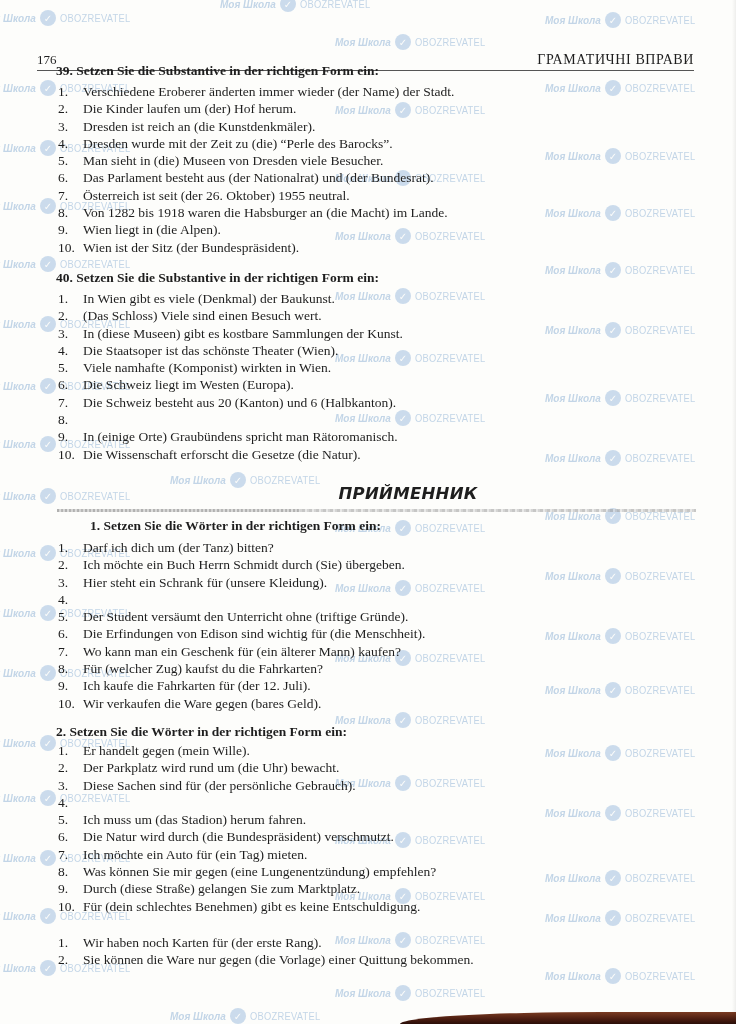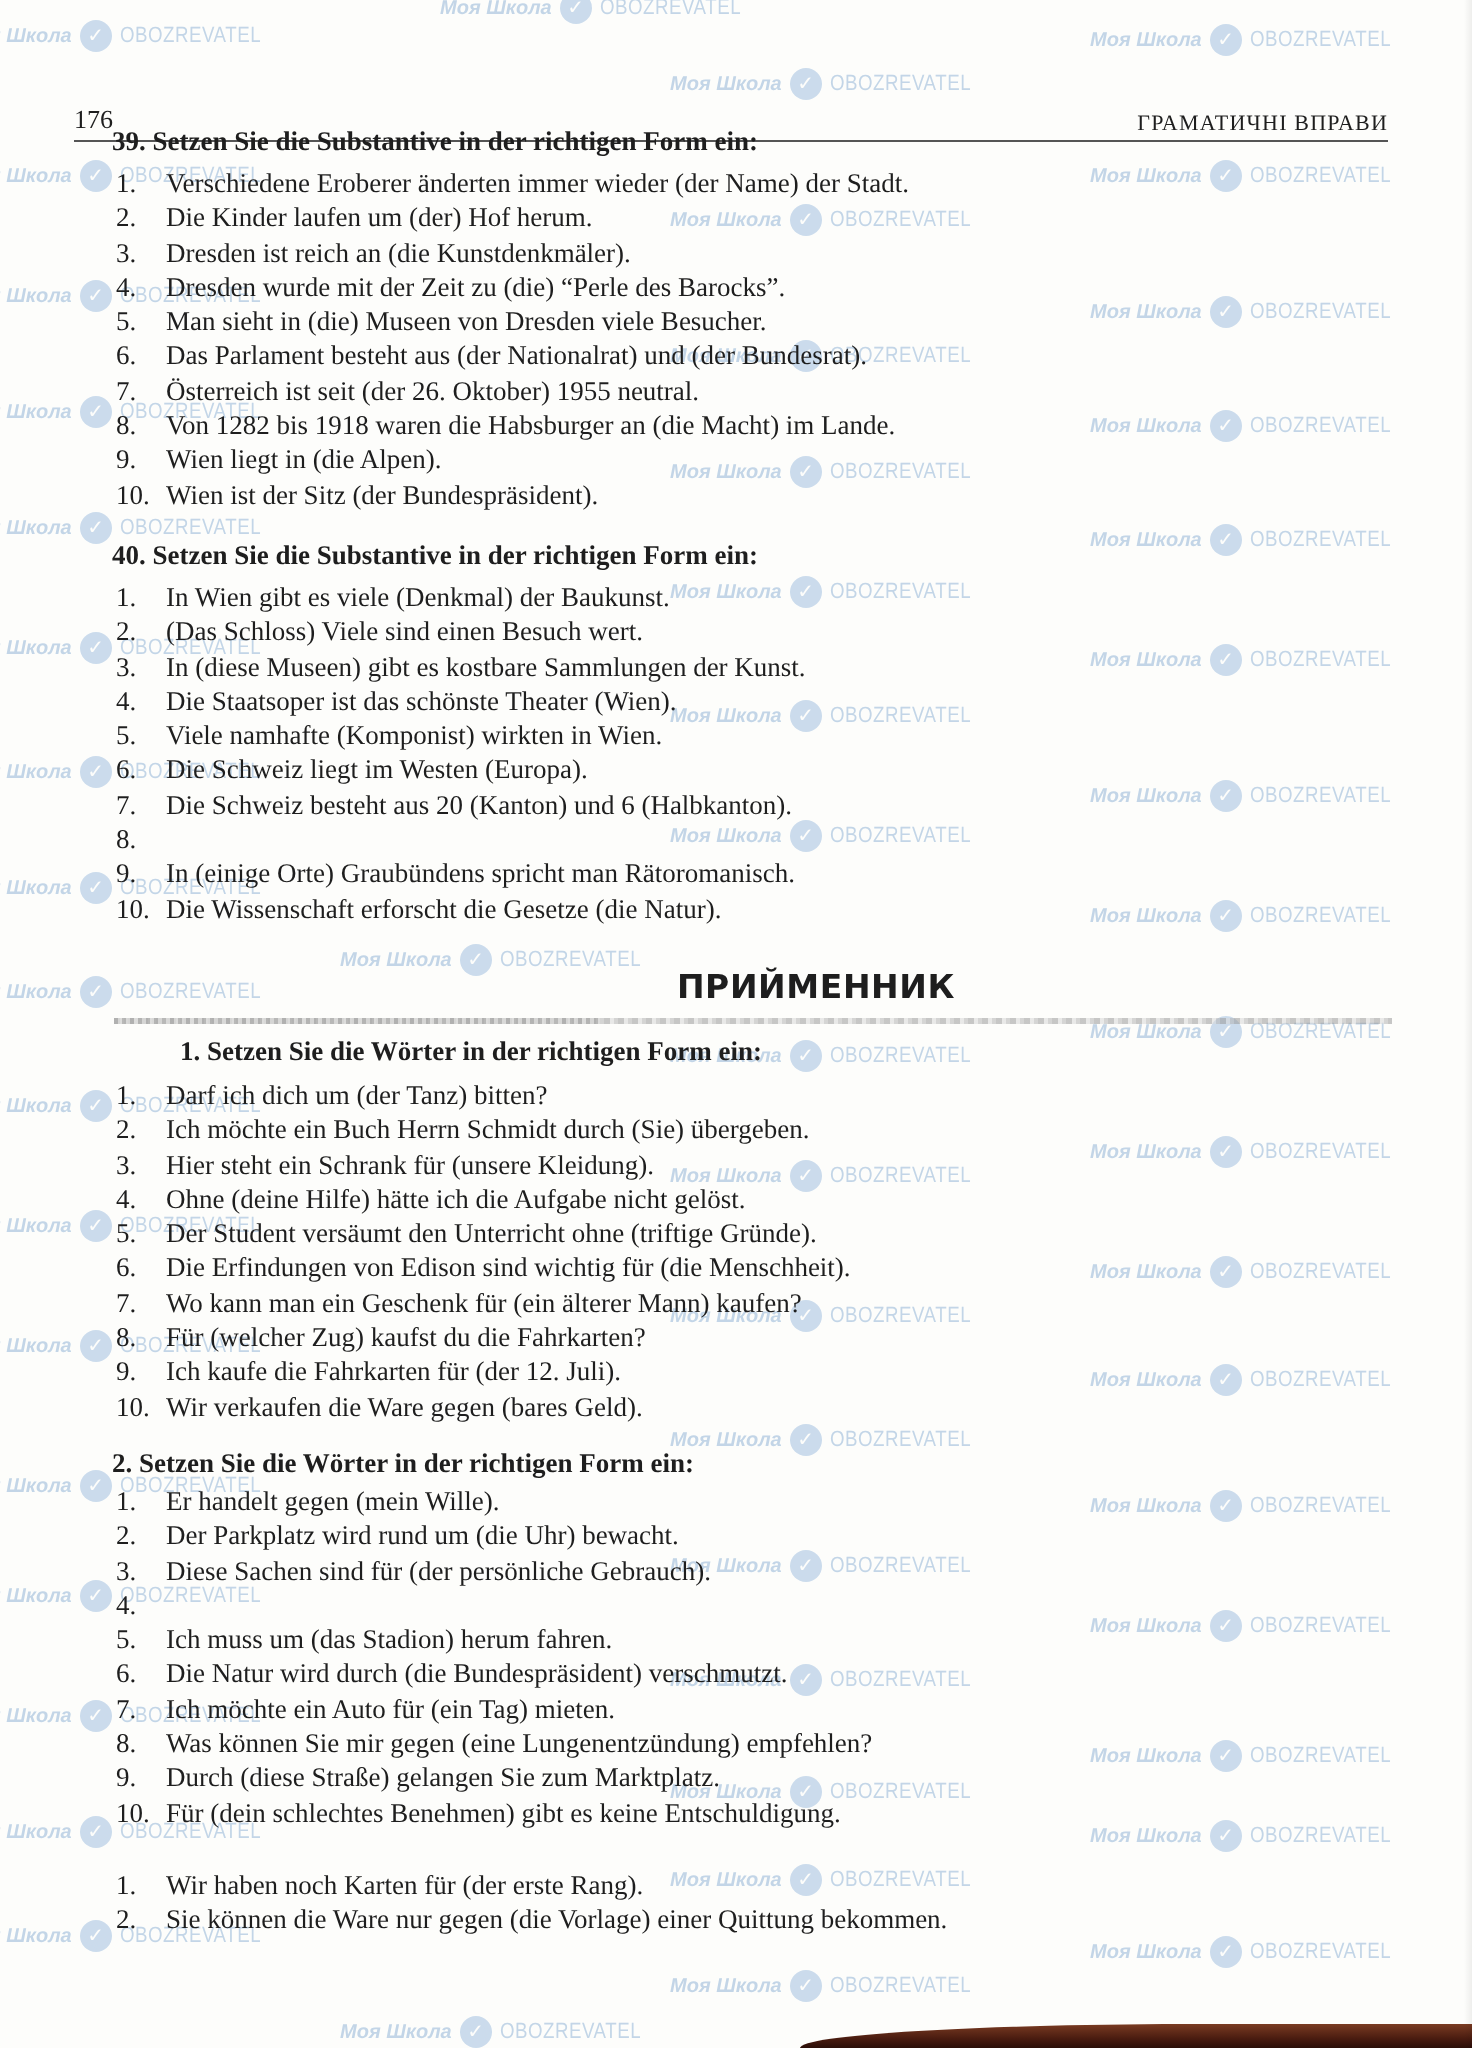--- a/index.html
+++ b/index.html
@@ -23,35 +23,35 @@
   .wm .brand { font-family: "Liberation Sans", sans-serif; font-size: 11px; letter-spacing: 0.3px; transform: scaleX(0.85); transform-origin: left; }
 
   .page { position: absolute; inset: 0; z-index: 1; }
   .running-head {
     position: absolute; left: 37px; right: 42px; top: 48px; height: 20px;
     border-bottom: 1px solid #555;
     display: flex; justify-content: space-between; align-items: flex-end;
     font-size: 13px; padding-bottom: 2px;
   }
   .running-head .pnum { font-size: 13px; }
-  .running-head .chap { font-size: 11px; letter-spacing: 0.6px; }
+  .running-head .chap { font-size: 14px; letter-spacing: 0.6px; }
 
   .exercise-title {
     position: absolute; left: 56px; font-weight: bold; font-size: 13.5px; white-space: nowrap;
   }
   .items { position: absolute; left: 58px; margin: 0; padding: 0; list-style: none; }
   .items li {
     font-size: 13.5px; line-height: 17.3px; white-space: nowrap; display: flex;
   }
   .items li .num { width: 25px; flex: none; }
 
   .section-title {
     position: absolute; left: 0; width: 736px; top: 484px; text-align: center;
     font-family: "DejaVu Sans", sans-serif; font-weight: bold; font-size: 16.5px; letter-spacing: 0.3px;
-    padding-left: 80px; box-sizing: border-box;
+    padding-left: 80px; box-sizing: border-box; font-style: italic;
   }
   .section-rule {
     position: absolute; left: 57px; right: 40px; top: 509px; height: 3px;
     background: repeating-linear-gradient(90deg, #9a9a9a 0 3px, #d8d8d8 3px 5px, #b4b4b4 5px 7px);
     opacity: 0.55;
   }
   .section-rule::before {
     content: ""; position: absolute; left: 0; width: 38%; top: 0; bottom: 0;
     background: repeating-linear-gradient(90deg, #6a6a6a 0 2px, #bdbdbd 2px 4px);
     opacity: 0.8;
@@ -443,21 +443,20 @@
     <li>
         <span class="num">2.</span>
         <span>Ich möchte ein Buch Herrn Schmidt durch (Sie) übergeben.</span>
       </li>
     <li>
         <span class="num">3.</span>
         <span>Hier steht ein Schrank für (unsere Kleidung).</span>
       </li>
     <li>
         <span class="num">4.</span>
-        <span>Ohne (deine Hilfe) hätte ich die Aufgabe nicht gelöst.</span>
       </li>
     <li>
         <span class="num">5.</span>
         <span>Der Student versäumt den Unterricht ohne (triftige Gründe).</span>
       </li>
     <li>
         <span class="num">6.</span>
         <span>Die Erfindungen von Edison sind wichtig für (die Menschheit).</span>
       </li>
     <li>

